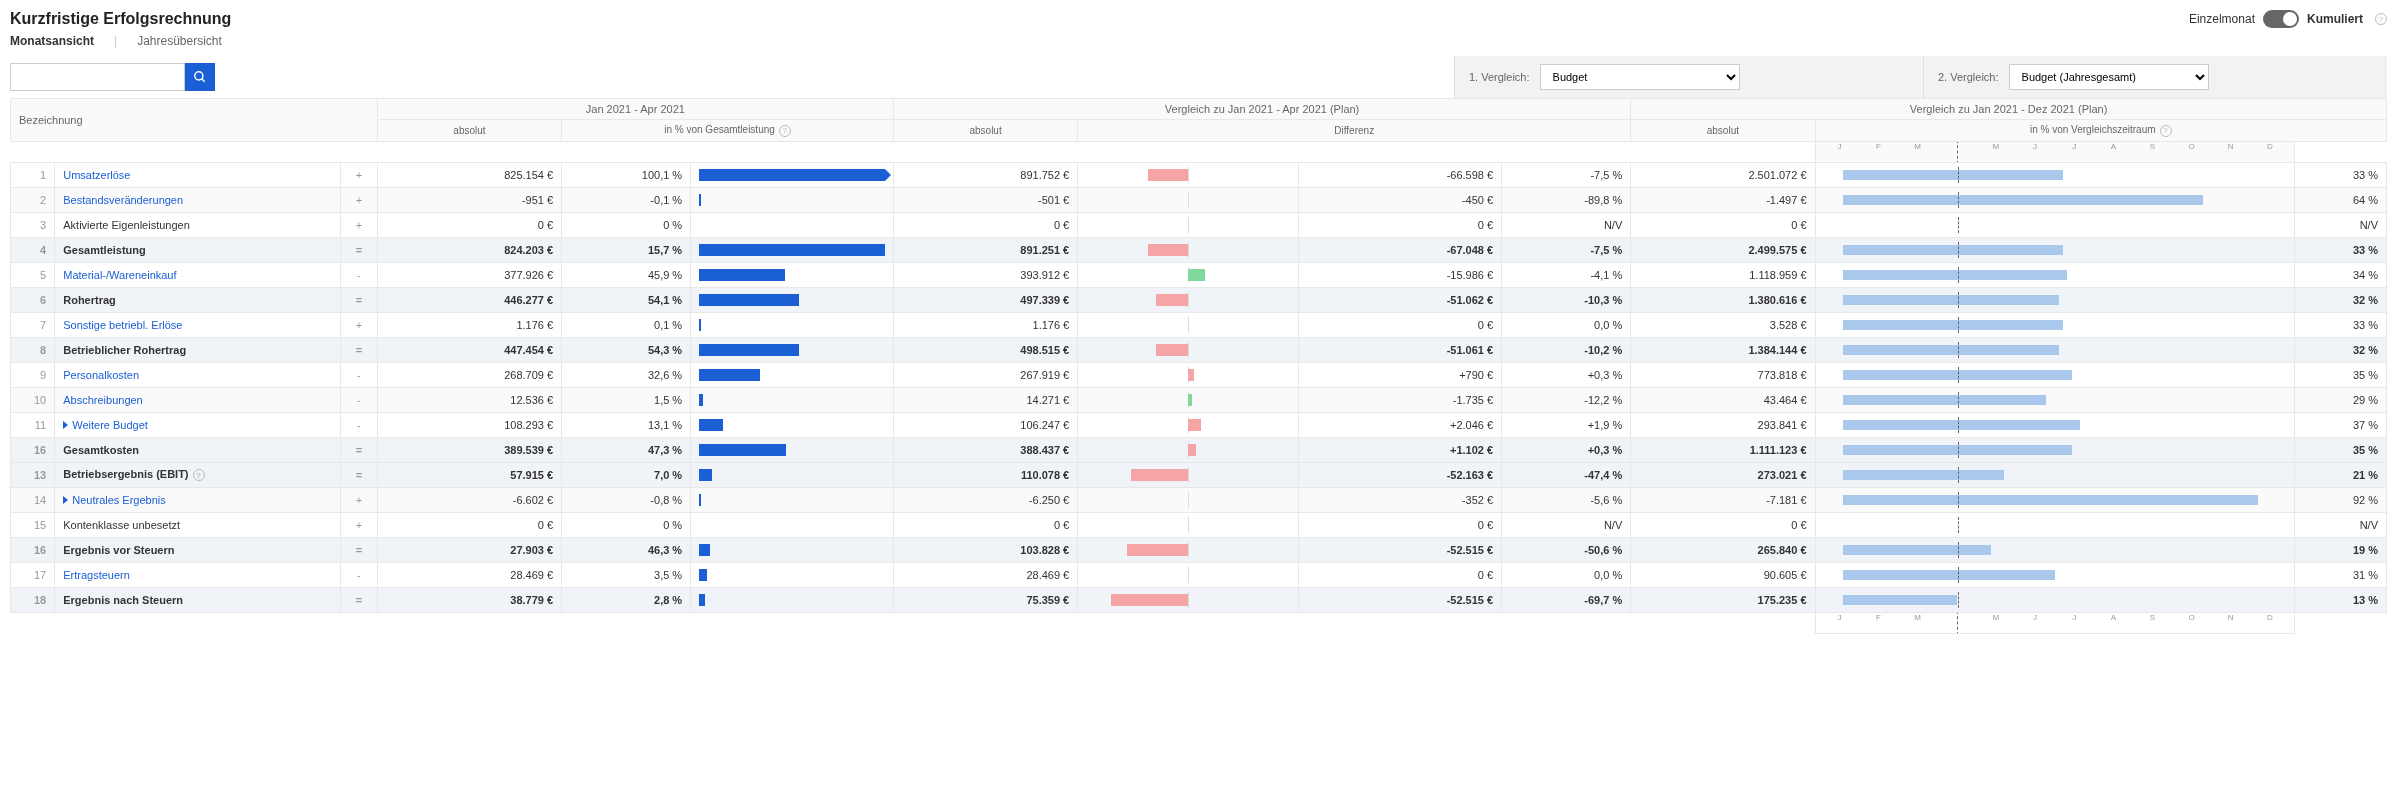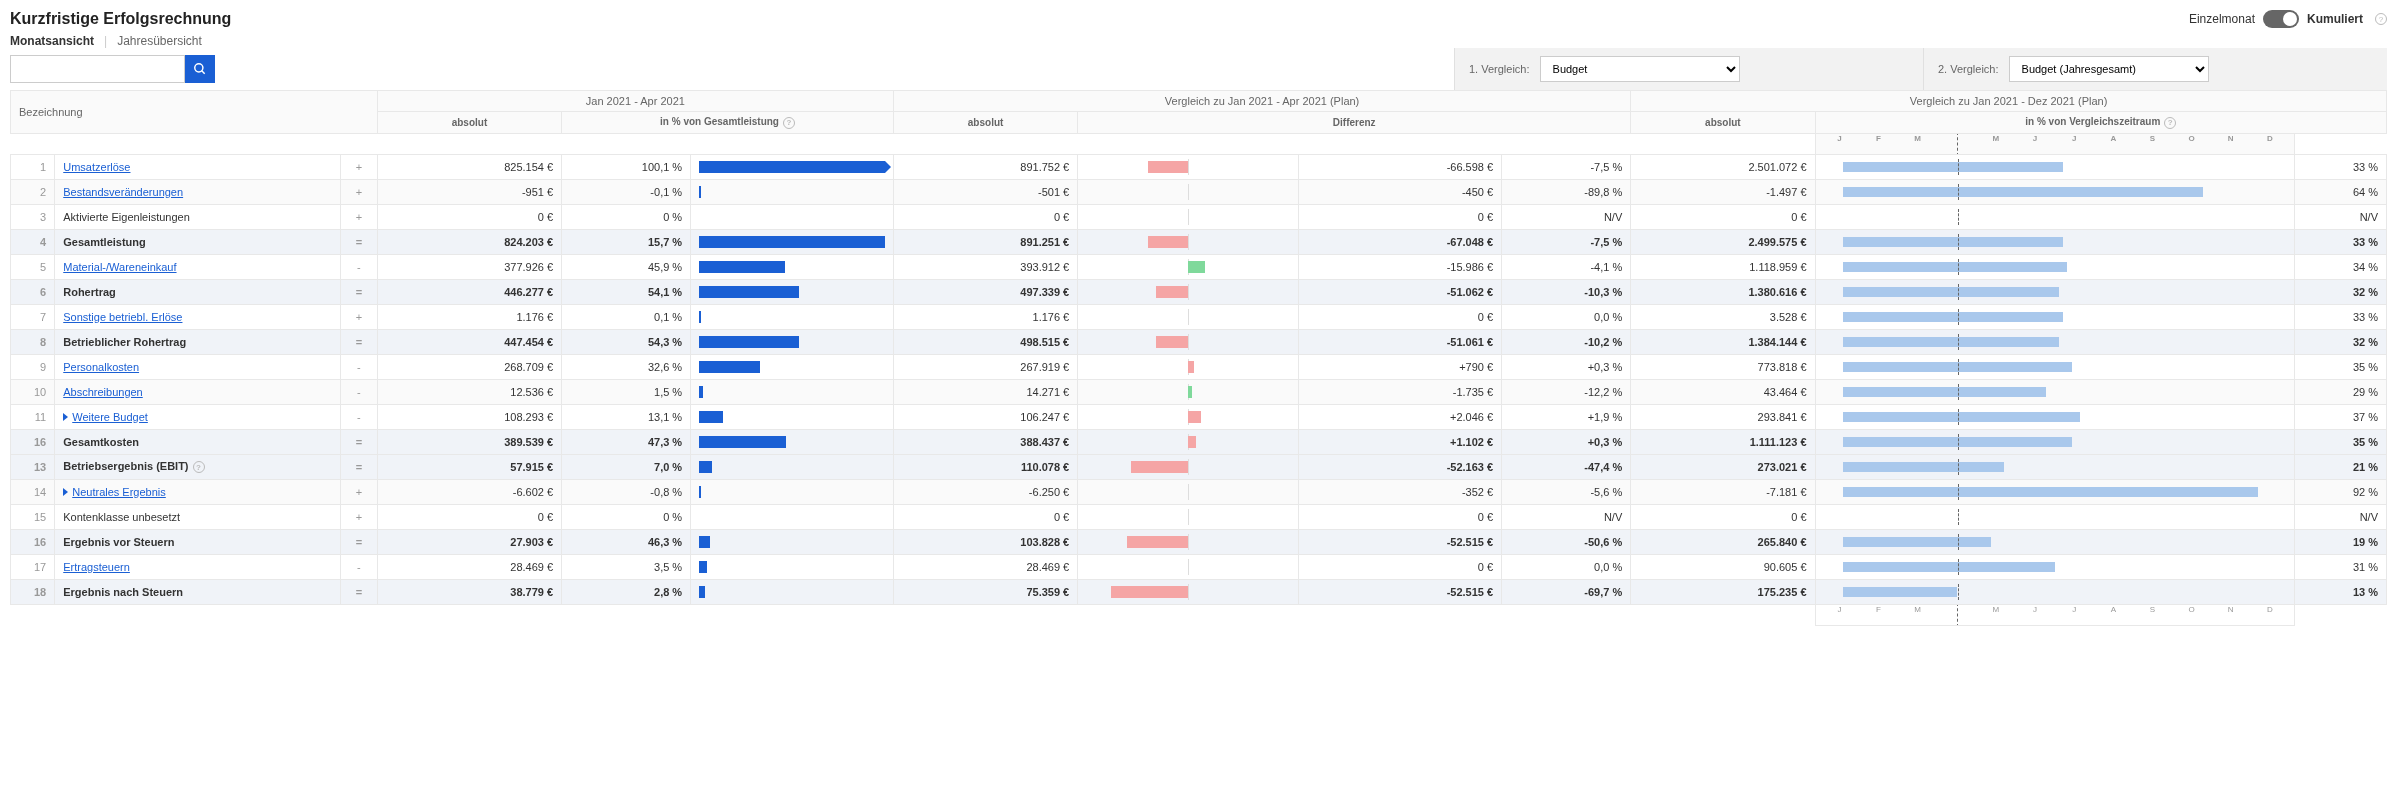--- a/index.html
+++ b/index.html
@@ -1,42 +1,42 @@
 <!DOCTYPE html>
 <html><head>
 <meta charset="utf-8">
 <style>
 *{box-sizing:border-box;margin:0;padding:0;font-family:-apple-system,BlinkMacSystemFont,"Segoe UI",Arial,sans-serif}
 body{background:#fff;font-size:11px;color:#333;padding:10px}
-.header{display:flex;justify-content:space-between;align-items:flex-start;}
+.header{display:flex;justify-content:space-between;align-items:flex-start;margin-bottom:8px}
 .title{font-size:16px;font-weight:700;color:#222;margin-bottom:6px}
-.tabs{display:flex;gap:10px;font-size:12px;color:#666}
+.tabs{display:flex;gap:20px;font-size:12px;color:#666}
 .tabs span.active{color:#333;font-weight:600}
 .tabs .sep{color:#ccc}
 .toggle-wrap{display:flex;align-items:center;gap:8px;font-size:12px}
 .toggle{width:36px;height:18px;background:#666;border-radius:9px;position:relative;cursor:pointer}
 .toggle::after{content:"";position:absolute;right:2px;top:2px;width:14px;height:14px;background:#fff;border-radius:50%}
 .info-icon{display:inline-flex;width:12px;height:12px;border:1px solid #bbb;border-radius:50%;align-items:center;justify-content:center;font-size:8px;color:#bbb;margin-left:4px}
 .controls{display:flex;align-items:center;margin-bottom:0}
 .search{display:flex}
 .search input{width:175px;height:28px;border:1px solid #ccc;padding:0 6px;font-size:11px}
 .search button{width:30px;height:28px;background:#1a5fd4;border:none;cursor:pointer;display:flex;align-items:center;justify-content:center}
 .cmp-bar{display:flex;margin-left:auto}
 .cmp-cell{display:flex;align-items:center;gap:10px;padding:8px 14px;background:#f2f2f2;border-left:1px solid #e0e0e0}
 .cmp-cell label{font-size:11px;color:#666}
 .cmp-cell select{height:26px;border:1px solid #ccc;padding:0 8px;font-size:11px;background:#fff;min-width:200px}
 table{width:100%;border-collapse:collapse;table-layout:fixed}
 th,td{border:1px solid #e8e8e8;padding:4px 8px;vertical-align:middle;overflow:hidden;text-overflow:ellipsis;white-space:nowrap}
-th{background:#fafafa;font-weight:700;font-size:10px;color:#666;text-align:center}
+th{background:#fafafa;font-weight:400;font-size:10px;color:#666;text-align:center}
 th.l{text-align:left}
 .th-top{font-weight:400;font-size:11px}
 td.num{text-align:right;font-variant-numeric:tabular-nums}
 td.rownum{text-align:right;color:#999;width:24px}
 td.op{text-align:center;color:#999}
-td.name a{color:#1a5fd4;text-decoration:underline;cursor:pointer}
+td.name a{color:#1a5fd4;cursor:pointer}
 tr.bold td{font-weight:700;background:#f0f3f8}
 tr:nth-child(even):not(.bold):not(.bold-sub) td{background:#fafafa}
 .bar-cell{position:relative;height:16px}
 .bar{position:absolute;top:2px;height:12px}
 .bar.blue{background:#1a5fd4}
 .bar.lightblue{background:#a9c8ec}
 .bar.red{background:#f5a5a5}
 .bar.green{background:#7fd99b}
 .arrow{position:absolute;right:-6px;top:2px;width:0;height:0;border-top:6px solid transparent;border-bottom:6px solid transparent;border-left:6px solid #1a5fd4}
 .diff-cell{position:relative;height:16px}

